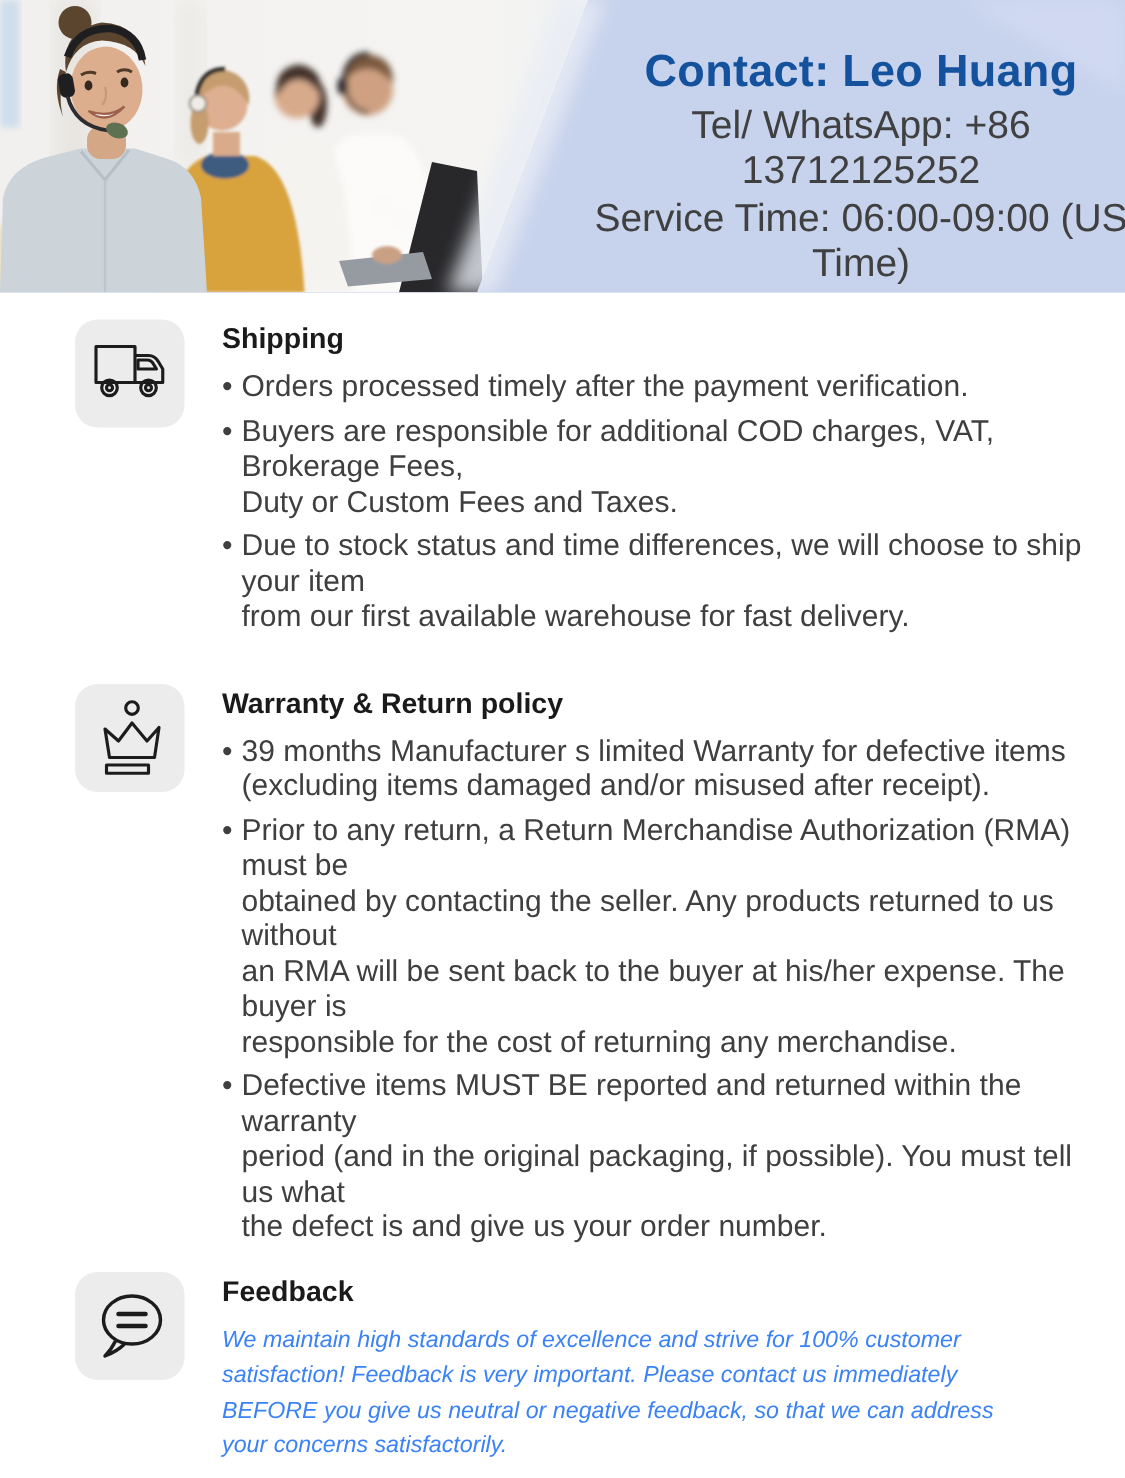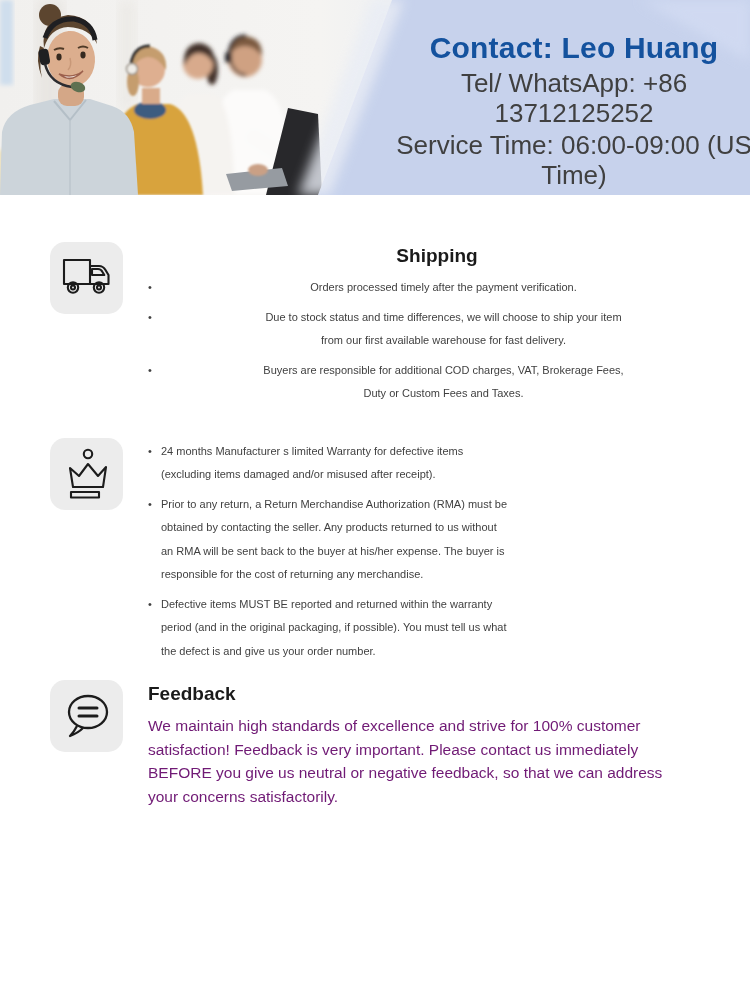--- a/index.html
+++ b/index.html
@@ -53,21 +53,21 @@
     color: #e5164a;
     text-align: right;
   }
 
   
   .info-section {
     display: flex;
     margin-left: 50px;
     gap: 25px;
   }
-  .sec-shipping { margin-top: 47px; text-align: center; }
+  .sec-shipping { margin-top: 18px; }
   .sec-warranty { margin-top: 26px; }
   .sec-feedback { margin-top: 11px; }
 
   .icon-box {
     flex: 0 0 auto;
     width: 73px;
     height: 72px;
     background: #ececec;
     border-radius: 15px;
     display: flex;
@@ -79,38 +79,39 @@
     font-size: 19px;
     font-weight: bold;
     line-height: 23px;
     color: #1a1a1a;
     margin-bottom: 9px;
   }
   .bullet-list { list-style: none; }
   .bullet-list li {
     position: relative;
     padding-left: 13px;
-    font-size: 11px;
+    font-size: 20px;
     line-height: 23.5px;
     margin-bottom: 6px;
     white-space: pre-line;
     color: #3f3f3f;
   }
   .bullet-list li::before {
     content: "\2022";
     position: absolute;
     left: 0;
     top: 0;
     color: #3f3f3f;
   }
   .section-paragraph {
     font-size: 15.5px;
     line-height: 23.5px;
     white-space: pre-line;
-    color: #701a75;
+    color: #3b82f6;
+    font-style: italic;
   }
 </style>
 </head>
 <body>
 
 <div class="page">
 
   <div class="banner">
     <svg class="banner-photo" width="750" height="195" viewBox="0 0 750 195">
       <defs>
@@ -221,41 +222,42 @@
           <circle cx="14" cy="34.5" r="2"></circle>
           <circle cx="40" cy="34.5" r="5.2"></circle>
           <circle cx="40" cy="34.5" r="2"></circle>
         </g>
       </svg>
     </div>
     <div class="section-body">
       <h3 class="section-title">Shipping</h3>
       <ul class="bullet-list">
         <li>Orders processed timely after the payment verification.</li>
+        <li>Buyers are responsible for additional COD charges, VAT, Brokerage Fees,
+Duty or Custom Fees and Taxes.</li>
         <li>Due to stock status and time differences, we will choose to ship your item
 from our first available warehouse for fast delivery.</li>
-        <li>Buyers are responsible for additional COD charges, VAT, Brokerage Fees,
-Duty or Custom Fees and Taxes.</li>
       </ul>
     </div>
   </section>
 
   <section class="info-section sec-warranty">
     <div class="icon-box">
       <svg width="52" height="54" viewBox="0 0 52 54">
         <g fill="none" stroke="#1c1c1c" stroke-width="2.1" stroke-linejoin="round">
           <circle cx="27" cy="7" r="4.2"></circle>
           <path d="M9,21 L18,29 L27,17 L37,29 L45,20 L42,40 L12,40 Z"></path>
           <path d="M10,45 L38,45 L38,50.5 L10,50.5 Z"></path>
         </g>
       </svg>
     </div>
     <div class="section-body">
+      <h3 class="section-title">Warranty &amp; Return policy</h3>
       <ul class="bullet-list">
-        <li>24 months Manufacturer s limited Warranty for defective items
+        <li>39 months Manufacturer s limited Warranty for defective items
 (excluding items damaged and/or misused after receipt).</li>
         <li>Prior to any return, a Return Merchandise Authorization (RMA) must be
 obtained by contacting the seller. Any products returned to us without
 an RMA will be sent back to the buyer at his/her expense. The buyer is
 responsible for the cost of returning any merchandise.</li>
         <li>Defective items MUST BE reported and returned within the warranty
 period (and in the original packaging, if possible). You must tell us what
 the defect is and give us your order number.</li>
       </ul>
     </div>

